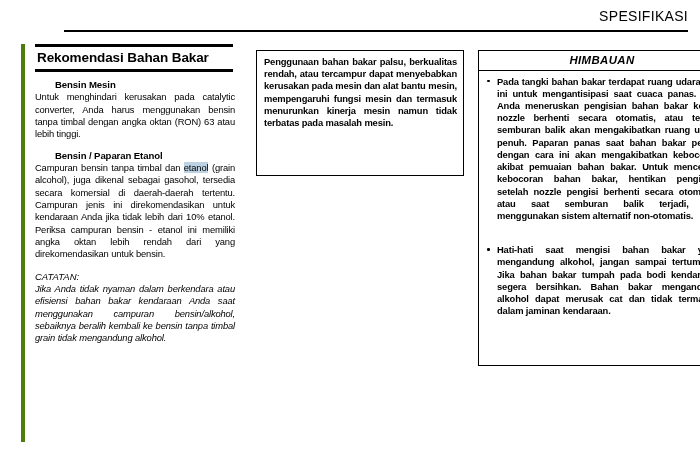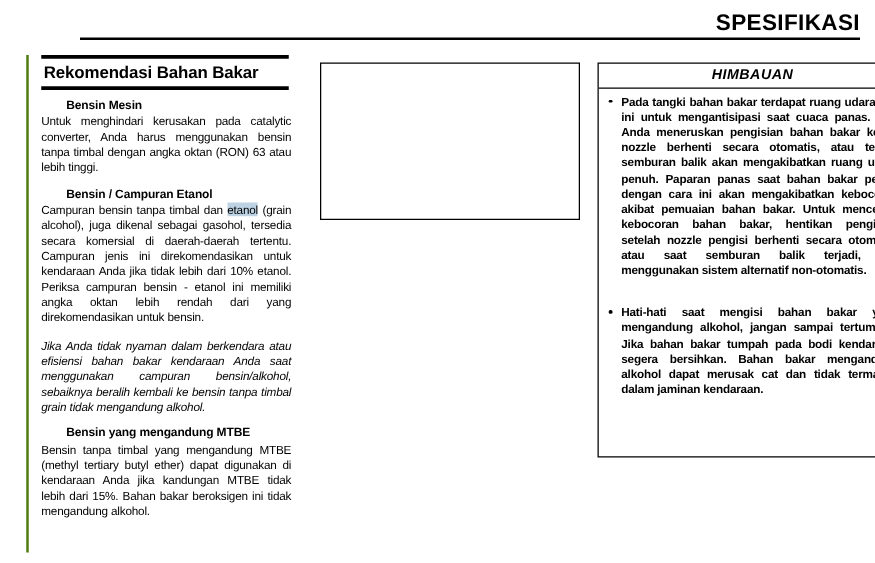--- a/index.html
+++ b/index.html
@@ -26,41 +26,41 @@
     position: absolute;
     left: 20px;
     right: 12px;
     top: 8px;
     height: 28px;
   }
   .header-title {
     position: absolute;
     right: 0;
     top: 0;
-    font-size: 18px;
-    font-weight: bold;
+    font-size: 14px;
+    font-weight: normal;
     letter-spacing: 0.3px;
   }
   .header-rule {
     position: absolute;
     left: 44px;
     right: 0;
     top: 22px;
     height: 2px;
     background: #000;
   }
 
   
   .col-left {
     position: absolute;
     left: 21px;
     top: 44px;
     width: 213px;
     height: 398px;
-    border-left: 2px solid #4d7c0f;
+    border-left: 4px solid #4d7c0f;
     box-sizing: border-box;
     padding-left: 10px;
   }
   .left-inner { width: 200px; }
 
   .title-rule-top {
     height: 3px;
     background: #000;
     margin: 0 0 0 0;
     width: 198px;
@@ -199,37 +199,37 @@
       <div class="title-rule-top"></div>
       <div class="section-title">Rekomendasi Bahan Bakar</div>
       <div class="title-rule-bot"></div>
 
       <div>
         <div class="sub-head first">Bensin Mesin</div>
         <p class="body">Untuk menghindari kerusakan pada catalytic converter, Anda harus menggunakan bensin tanpa timbal dengan angka oktan (RON) 63 atau lebih tinggi.</p>
       </div>
 
       <div>
-        <div class="sub-head">Bensin / Campuran Etanol</div>
+        <div class="sub-head">Bensin / Paparan Etanol</div>
         <p class="body"><span>Campuran bensin tanpa timbal dan </span><span class="hl">etanol</span><span> (grain alcohol), juga dikenal sebagai gasohol, tersedia secara komersial di daerah-daerah tertentu. Campuran jenis ini direkomendasikan untuk kendaraan Anda jika tidak lebih dari 10% etanol. Periksa campuran bensin - etanol ini memiliki angka oktan lebih rendah dari yang direkomendasikan untuk bensin.</span></p>
       </div>
 
       <div class="note-block">
+        <div class="note-head">CATATAN:</div>
         <p class="body italic">Jika Anda tidak nyaman dalam berkendara atau efisiensi bahan bakar kendaraan Anda saat menggunakan campuran bensin/alkohol, sebaiknya beralih kembali ke bensin tanpa timbal grain tidak mengandung alkohol.</p>
       </div>
 
-      <div>
-        <div class="sub-head">Bensin yang mengandung MTBE</div>
-        <p class="body">Bensin tanpa timbal yang mengandung MTBE (methyl tertiary butyl ether) dapat digunakan di kendaraan Anda jika kandungan MTBE tidak lebih dari 15%. Bahan bakar beroksigen ini tidak mengandung alkohol.</p>
-      </div>
 
     </div>
   </div>
 
   <div class="panel panel-caution">
+    <div class="panel-body">
+      <p class="panel-text">Penggunaan bahan bakar palsu, berkualitas rendah, atau tercampur dapat menyebabkan kerusakan pada mesin dan alat bantu mesin, mempengaruhi fungsi mesin dan termasuk menurunkan kinerja mesin namun tidak terbatas pada masalah mesin.</p>
+    </div>
   </div>
 
   <div class="panel panel-notice">
     <div class="panel-head italic">
       <span>HIMBAUAN</span>
     </div>
     <div class="panel-body">
       <ul class="bullets">
         <li>
           <span class="dot"></span>

